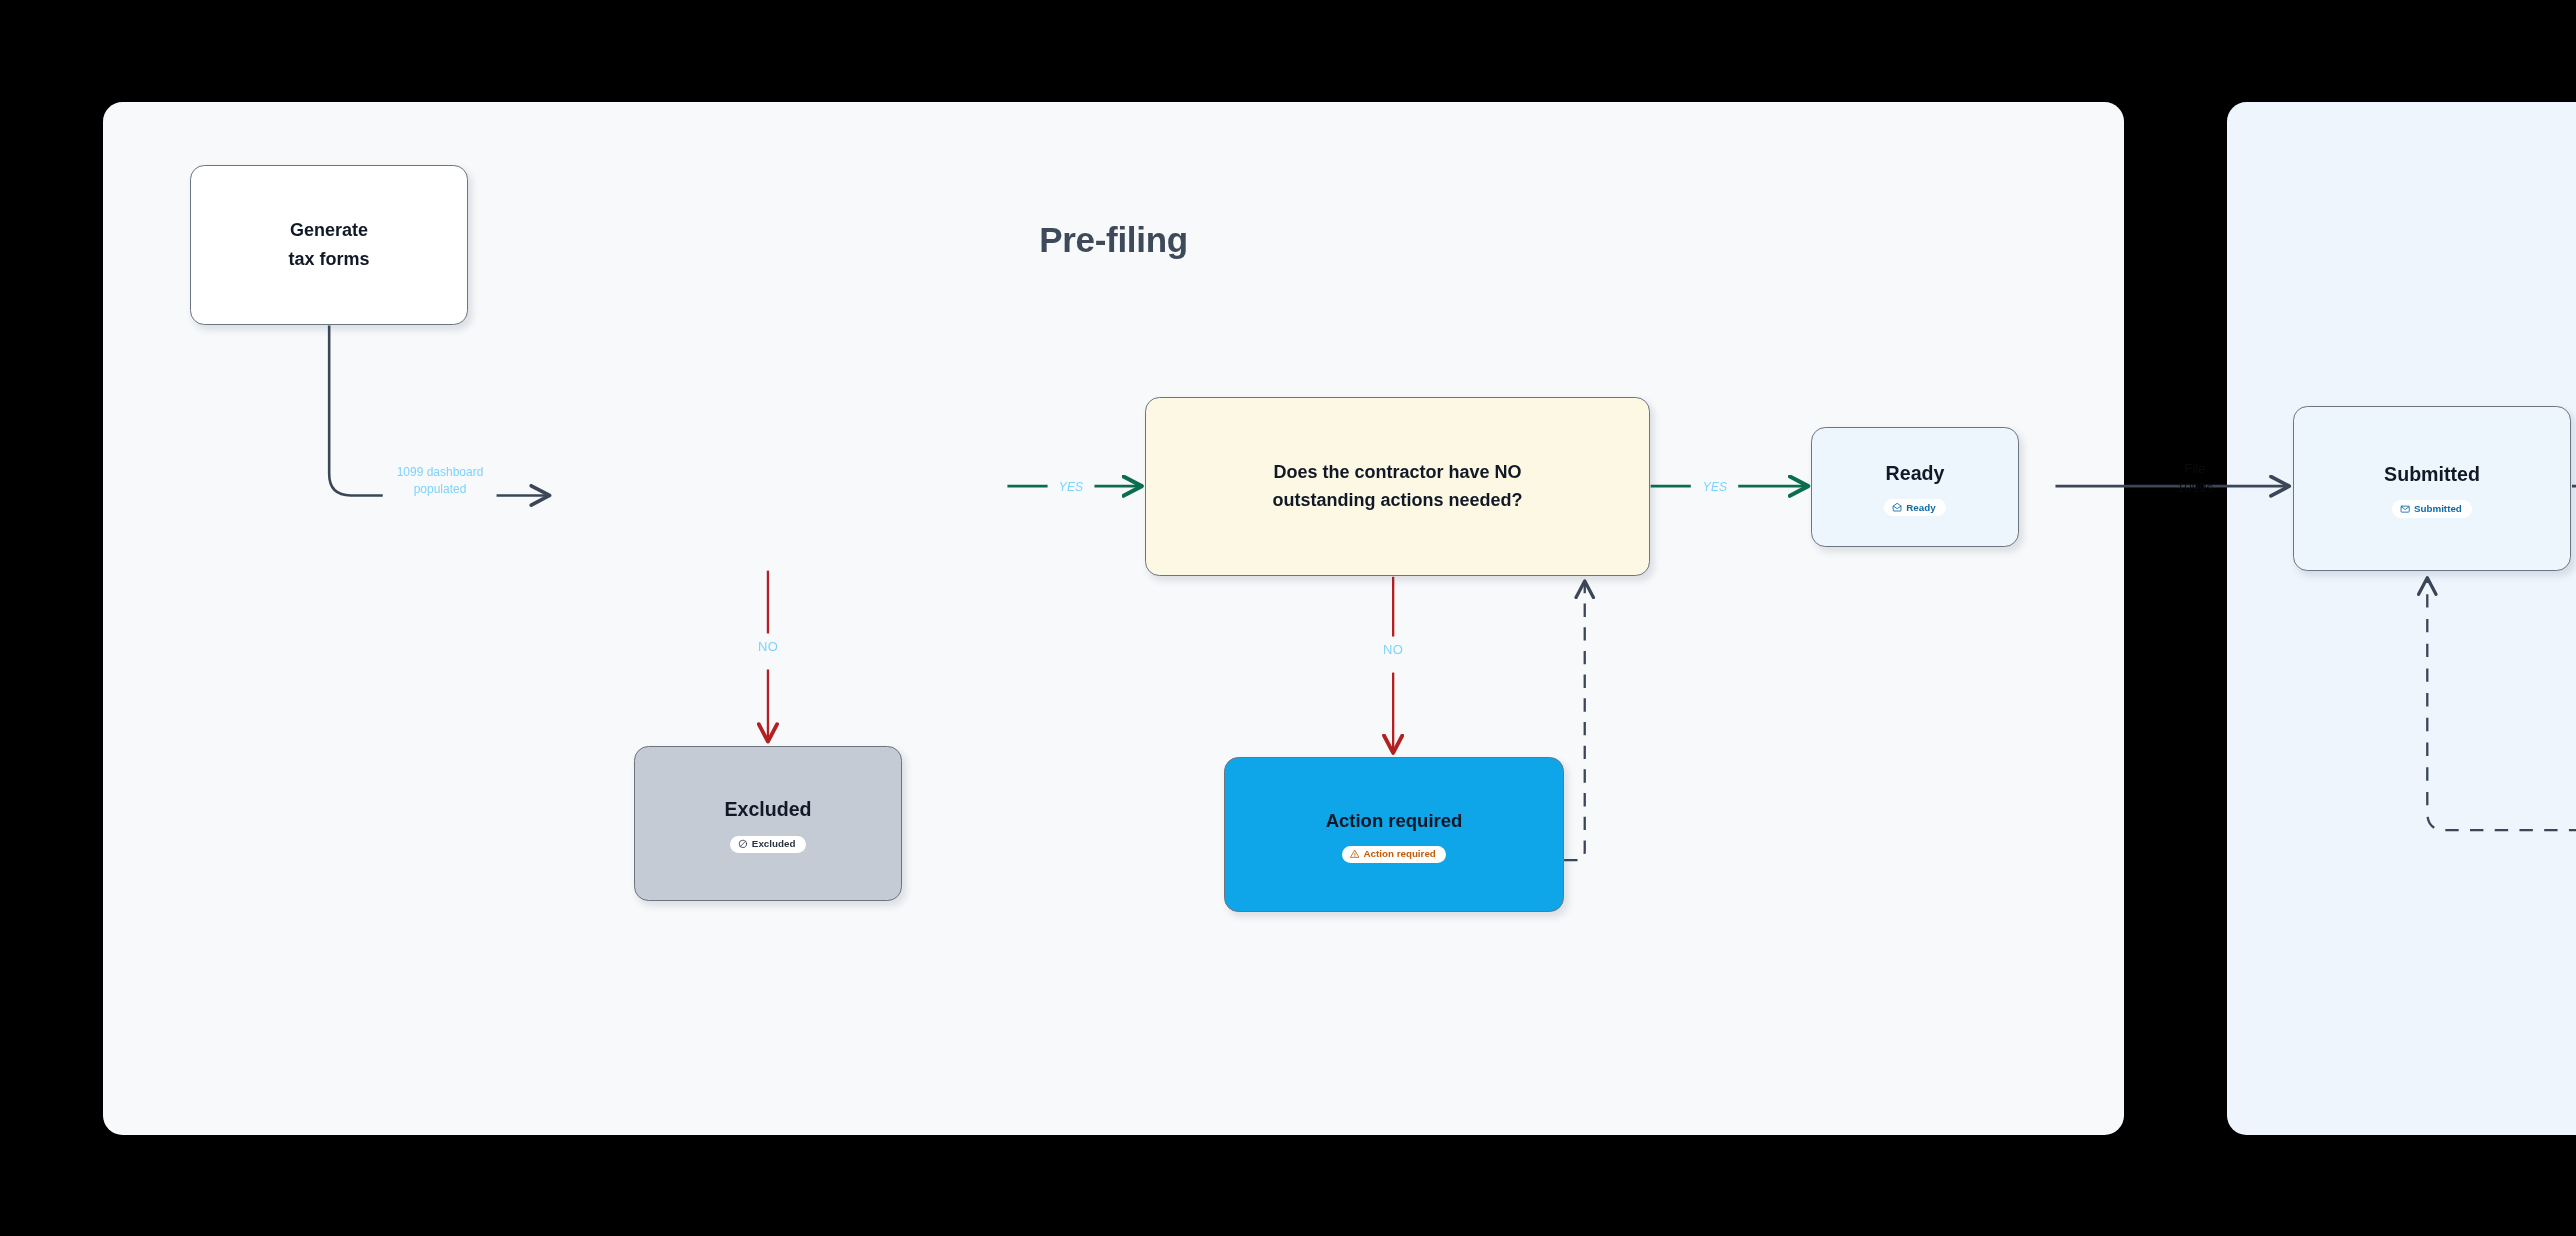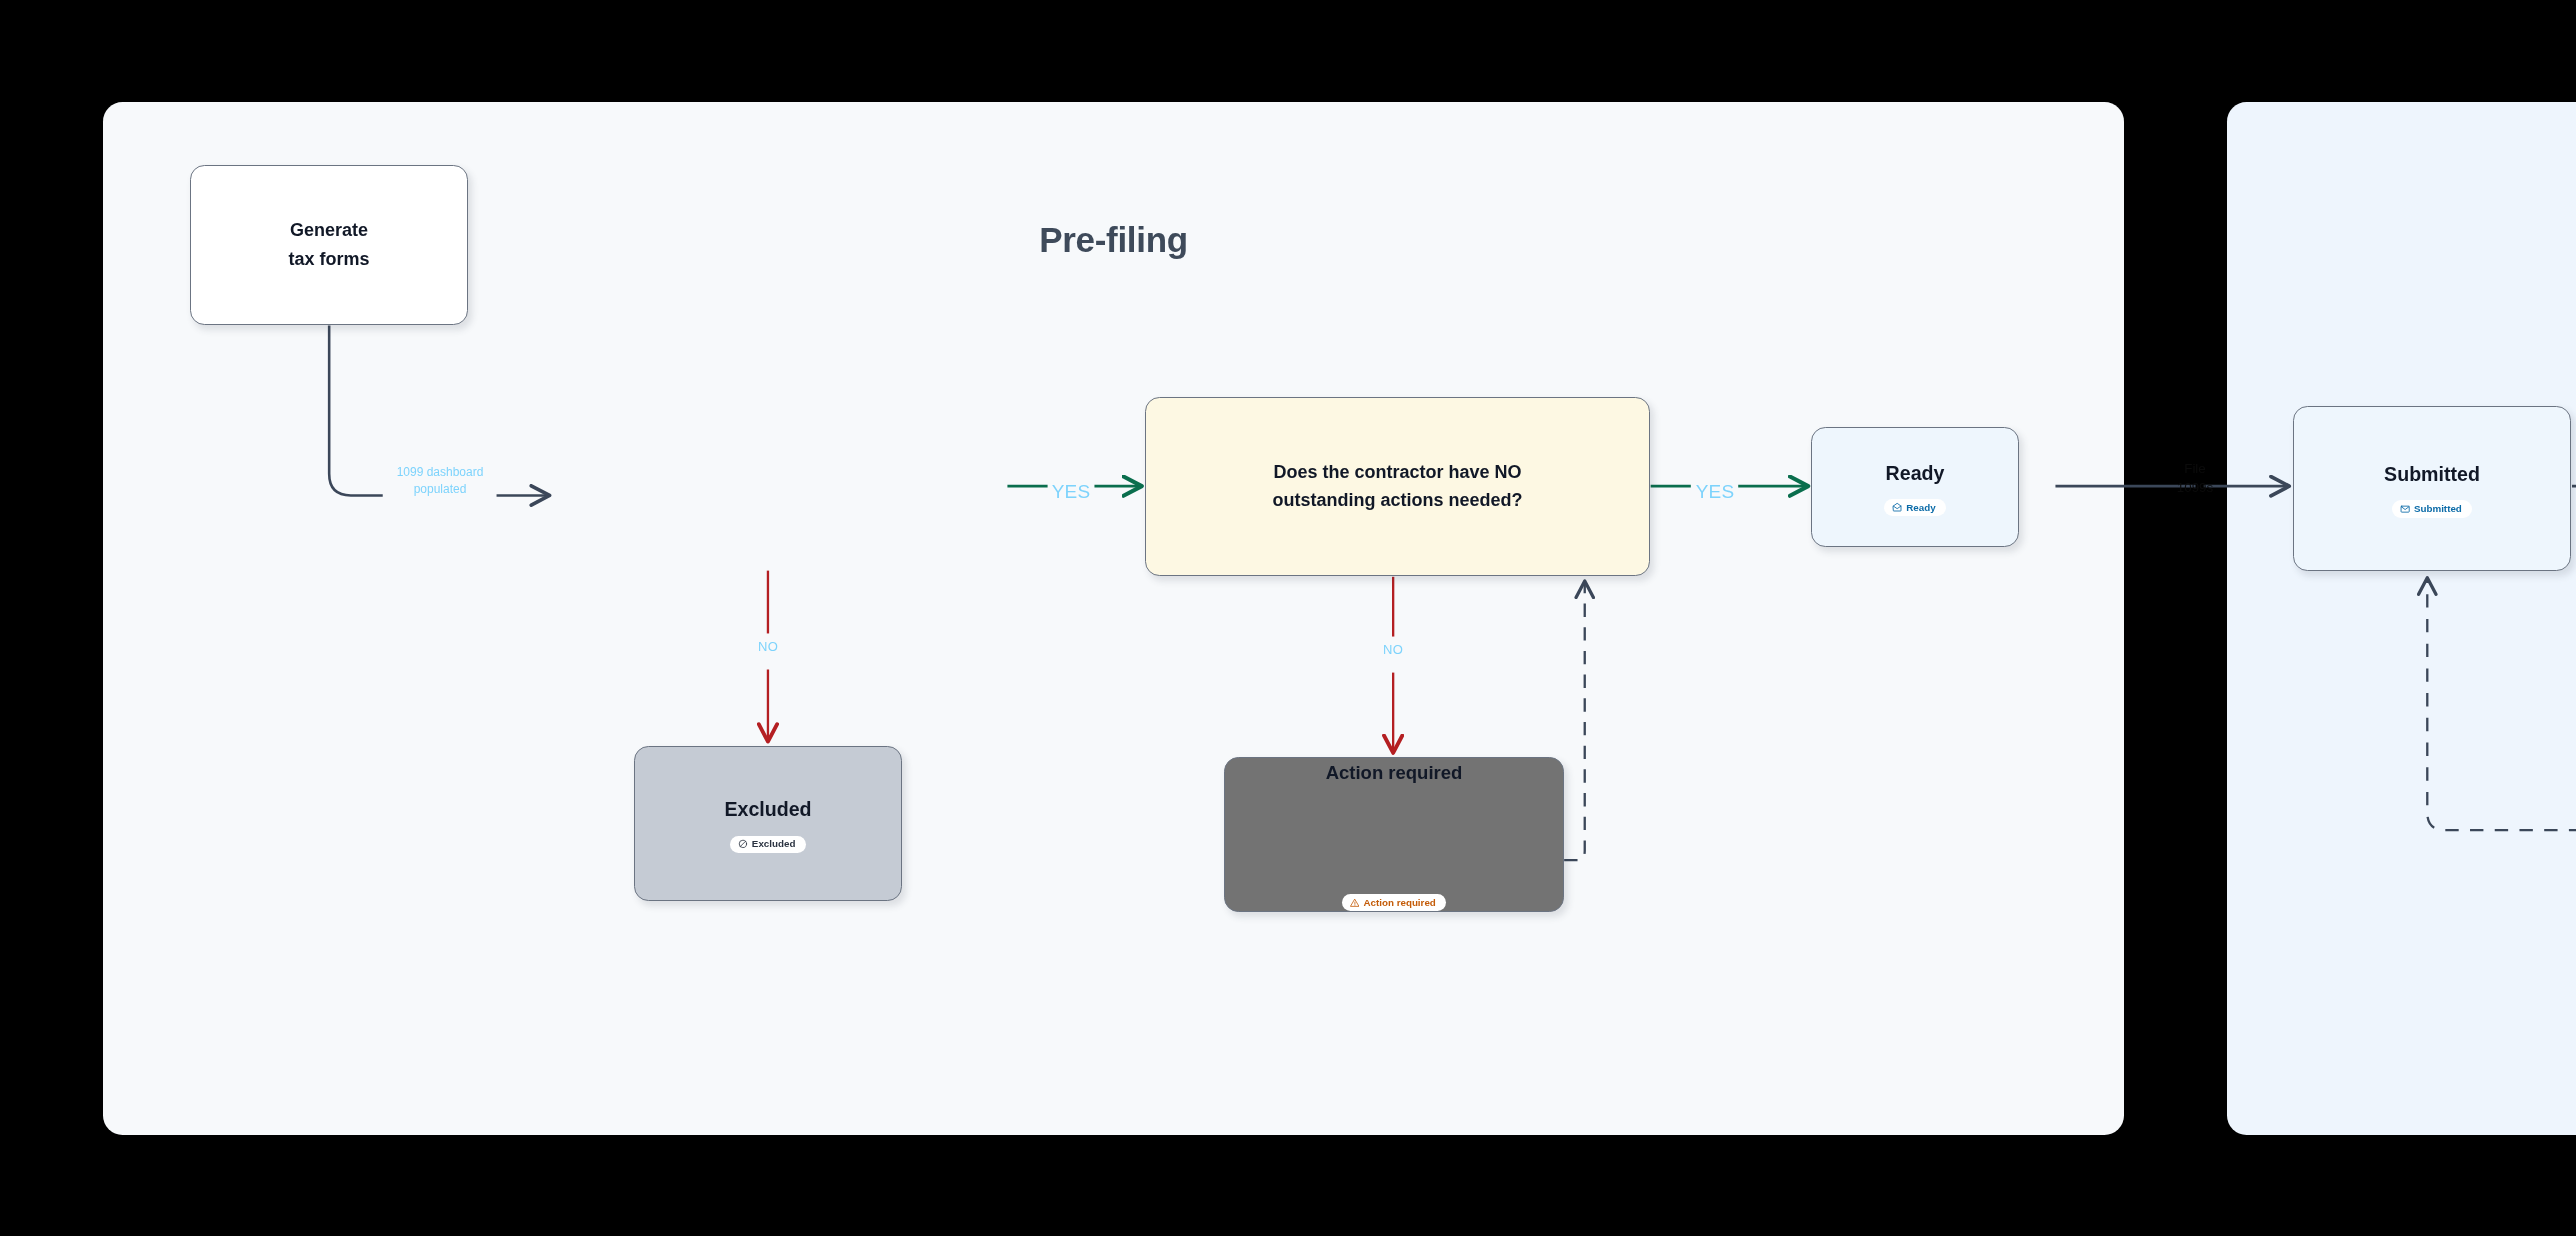--- a/index.html
+++ b/index.html
@@ -100,21 +100,21 @@
     line-height: 1;
     white-space: nowrap;
   }
   .badge svg { display: block; }
 
   
   .n-white  { background: #ffffff; }
   .n-cream  { background: #fdf8e3; }
   .n-blue   { background: #eef6fd; }
   .n-grey   { background: #c5cbd4; }
-  .n-yellow { background: #737373; justify-content: space-between; }
+  .n-yellow { background: #0ea5e9; }
 
   
   #node-generate      { left: 190px;  top: 165px;  width: 278px;  height: 160px; }
   #node-generate .node-label { font-weight: 600; font-size: 18px; }
 
   #node-q1            { left: 553px; top: 403px;  width: 453px;  height: 167px; }
   #node-q2            { left: 1145px; top: 397px;  width: 505px;  height: 179px; }
   #node-ready         { left: 1811px; top: 427px;  width: 208px;  height: 120px; }
   #node-excluded      { left: 634px; top: 746px; width: 268px;  height: 155px; }
   #node-action        { left: 1224px; top: 757px; width: 340px;  height: 155px; }
@@ -132,21 +132,21 @@
   .edge-label {
     position: absolute;
     font-size: 12.4px;
     color: #7dd3fc;
     text-align: center;
     line-height: 1.42;
     white-space: pre-line;
     font-weight: 400;
   }
   .edge-label.small { font-size: 12px; }
-  .edge-label.yes { font-size: 19px; letter-spacing: 0.2px; }
+  .edge-label.yes { font-size: 12px; letter-spacing: 0.2px; font-style: italic; }
   .edge-label.no  { font-size: 13px; letter-spacing: 0.2px; }
   .edge-label.onblack { color: #0b0b0b; font-size: 13.4px; }
 </style>
 </head>
 <body>
 
 <div id="stage">
 
   <div class="panel" id="panel-prefiling">
     <div class="panel-title">Pre-filing</div>

